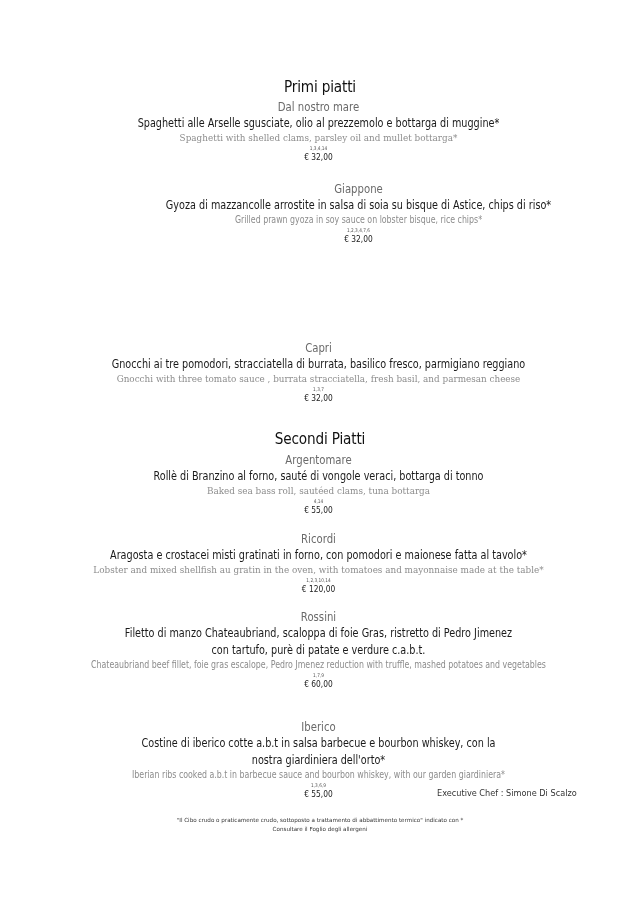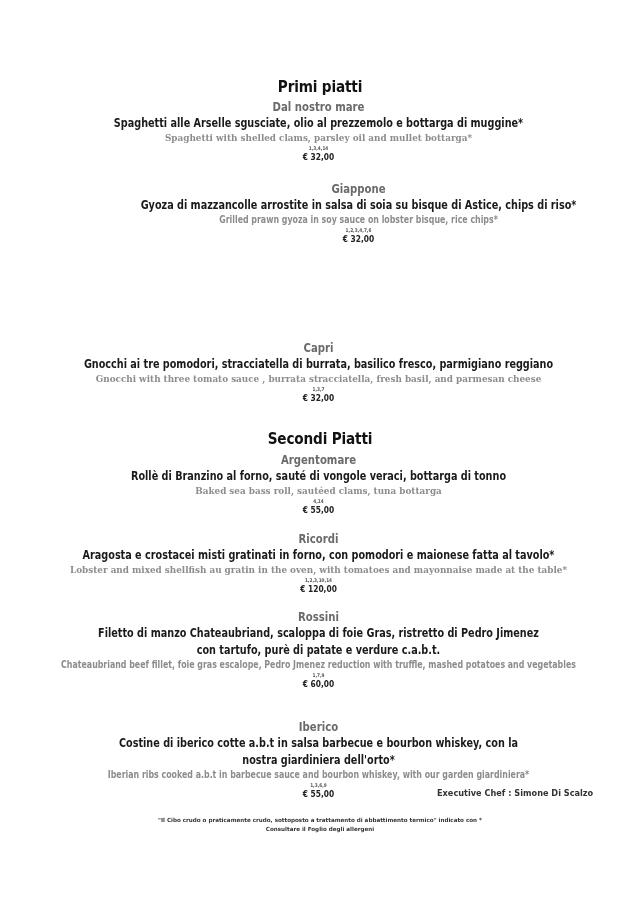--- a/index.html
+++ b/index.html
@@ -1,21 +1,21 @@
 <!DOCTYPE html>
 <html><head>
   <meta charset="utf-8">
   <style>
     html, body { margin: 0; padding: 0; background: #ffffff; }
     body {
       width: 640px; height: 906px; position: relative; overflow: hidden;
       font-family: "DejaVu Sans", "Liberation Sans", sans-serif;
       color: #1a1a1a;
     }
-    .page { position: absolute; left: 0; top: 0; width: 640px; height: 906px; font-weight: bold; }
+    .page { position: absolute; left: 0; top: 0; width: 640px; height: 906px; }
     .section-title {
       position: absolute; left: 0; width: 640px; text-align: center;
       font-family: "DejaVu Sans", sans-serif;
       font-size: 15.5px; color: #111; letter-spacing: -0.2px;
       transform: scaleX(0.88); transform-origin: center;
     }
     .dish { position: absolute; left: 0; width: 637px; text-align: center; }
     .dish .origin {
       font-family: "DejaVu Sans", sans-serif; font-size: 11.5px; color: #6a6a6a;
       line-height: 15px; transform: scaleX(0.88); transform-origin: center;

